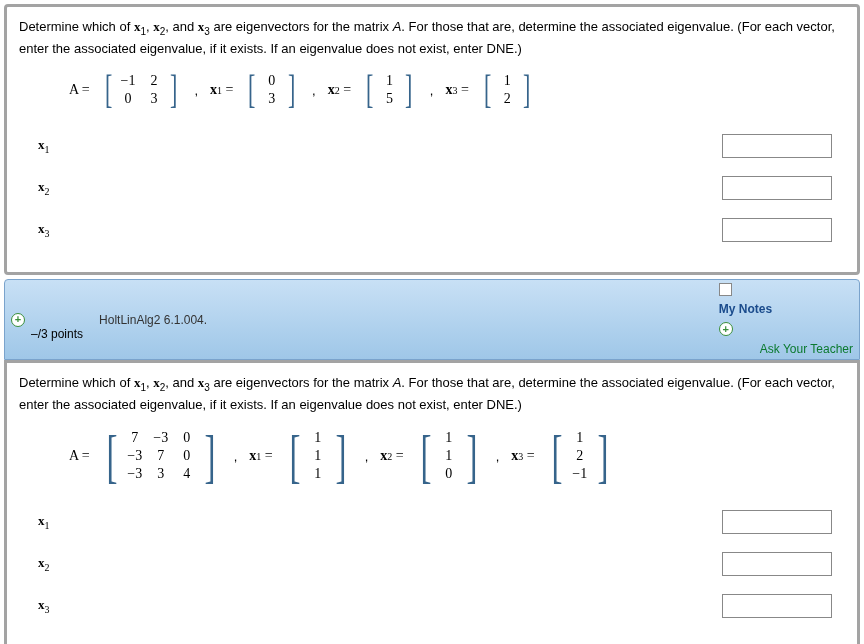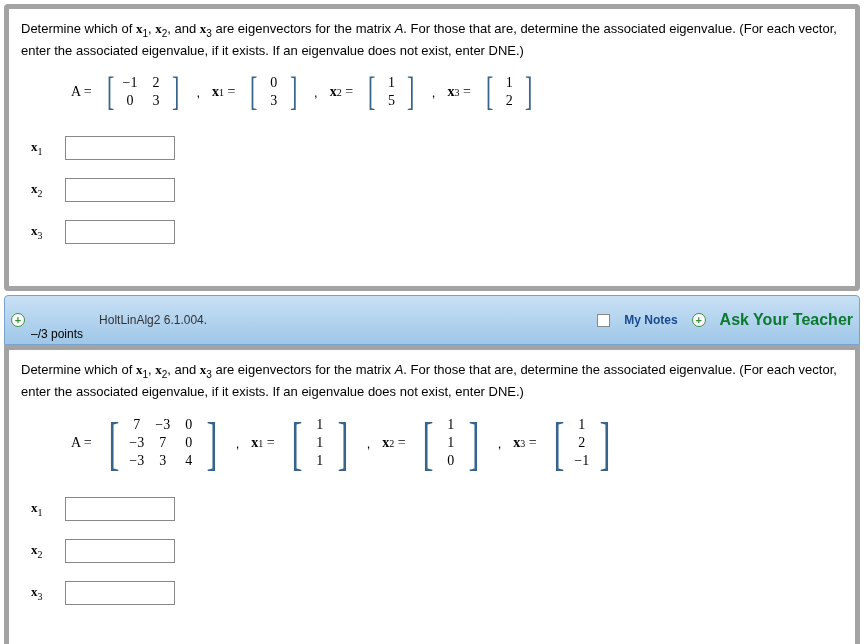--- a/index.html
+++ b/index.html
@@ -6,23 +6,23 @@
   body {
     margin: 0;
     padding: 0;
     font-family: Verdana, Geneva, sans-serif;
     font-size: 13px;
     background: #fff;
     color: #000;
     width: 864px;
   }
   .qbox {
-    border: 5px solid #a3a3a3;
+    border: 3px solid #a3a3a3;
     margin: 4px;
-    padding: 10px 12px 24px 12px;
+    padding: 10px 12px 12px 12px;
     background: #fff;
     border-radius: 4px;
   }
   .prompt { margin-bottom: 6px; line-height: 1.5; }
   .eq-row {
     display: flex;
     align-items: center;
     gap: 10px;
     padding: 6px 0 6px 50px;
   }
@@ -52,21 +52,22 @@
     justify-content: center;
     gap: 2px;
     padding: 0 4px;
   }
   .mcell { text-align: center; min-width: 18px; font-family: "Times New Roman", serif; font-size: 14px; }
   .ans-list { margin-top: 14px; padding-left: 6px; }
   .ans-row {
     display: flex;
     align-items: center;
     gap: 10px;
-    margin: 18px 4px;
+    margin: 18px 13px;
+    justify-content: space-between;
   }
   .ans-lab { font-family: "Times New Roman", serif; width: 24px; }
   .ans-lab b { font-weight: bold; }
   .sub { font-size: 10px; vertical-align: sub; }
   .ans-input {
     width: 110px;
     height: 24px;
     border: 1px solid #888;
     background: #fff;
   }
@@ -75,34 +76,34 @@
     align-items: center;
     justify-content: space-between;
     border: 1px solid #7aa3cc;
     border-radius: 4px 4px 0 0;
     background: linear-gradient(#c8e0f5, #9fc7e8);
     margin: 4px 4px 0 4px;
     padding: 3px 6px 3px 6px;
     font-size: 12px;
   }
   .hb-left { display: flex; align-items: center; gap: 6px; }
-  .hb-right { display: flex; align-items: center; gap: 14px; }
+  .hb-right { display: flex; align-items: flex-start; gap: 6px; flex-direction: column; }
   .plus-badge {
     display:inline-flex; width:14px; height:14px; border-radius:50%;
     background:#fff; border:1px solid #3b8f3b; color:#3b8f3b;
     align-items:center; justify-content:center; font-size:11px; font-weight:bold;
     line-height:1;
   }
   .pts-text { font-weight: normal; margin-top: 28px; }
   .src-text { color: #333; margin-left: 10px; }
   .notes-check {
     width:13px; height:13px; border:1px solid #888; background:#fff; display:inline-block;
   }
   .notes-link { color: #1a4b8c; font-weight: bold; text-decoration: none; font-size:12px; }
-  .ask-link { color: #0b7a2f; font-weight: bold; text-decoration: none; font-size:16px; }
+  .ask-link { color: #0b7a2f; font-weight: normal; text-decoration: none; font-size:12px;margin-left:41px; }
   .second-box { margin-top:0; border-top-left-radius:0; border-top-right-radius:0; }
   .comma { padding: 0 2px; }
   .bvar { font-weight: bold; font-style: normal; font-family: "Times New Roman", serif; }
 </style>
 </head>
 <body>
 
 <div class="qbox">
   <div class="prompt">
     Determine which of <span class="bvar">x</span><span class="sub">1</span>, <span class="bvar">x</span><span class="sub">2</span>, and <span class="bvar">x</span><span class="sub">3</span> are eigenvectors for the matrix <span class="mlab">A</span>. For those that are, determine the associated eigenvalue. (For each vector, enter the associated eigenvalue, if it exists. If an eigenvalue does not exist, enter DNE.)

